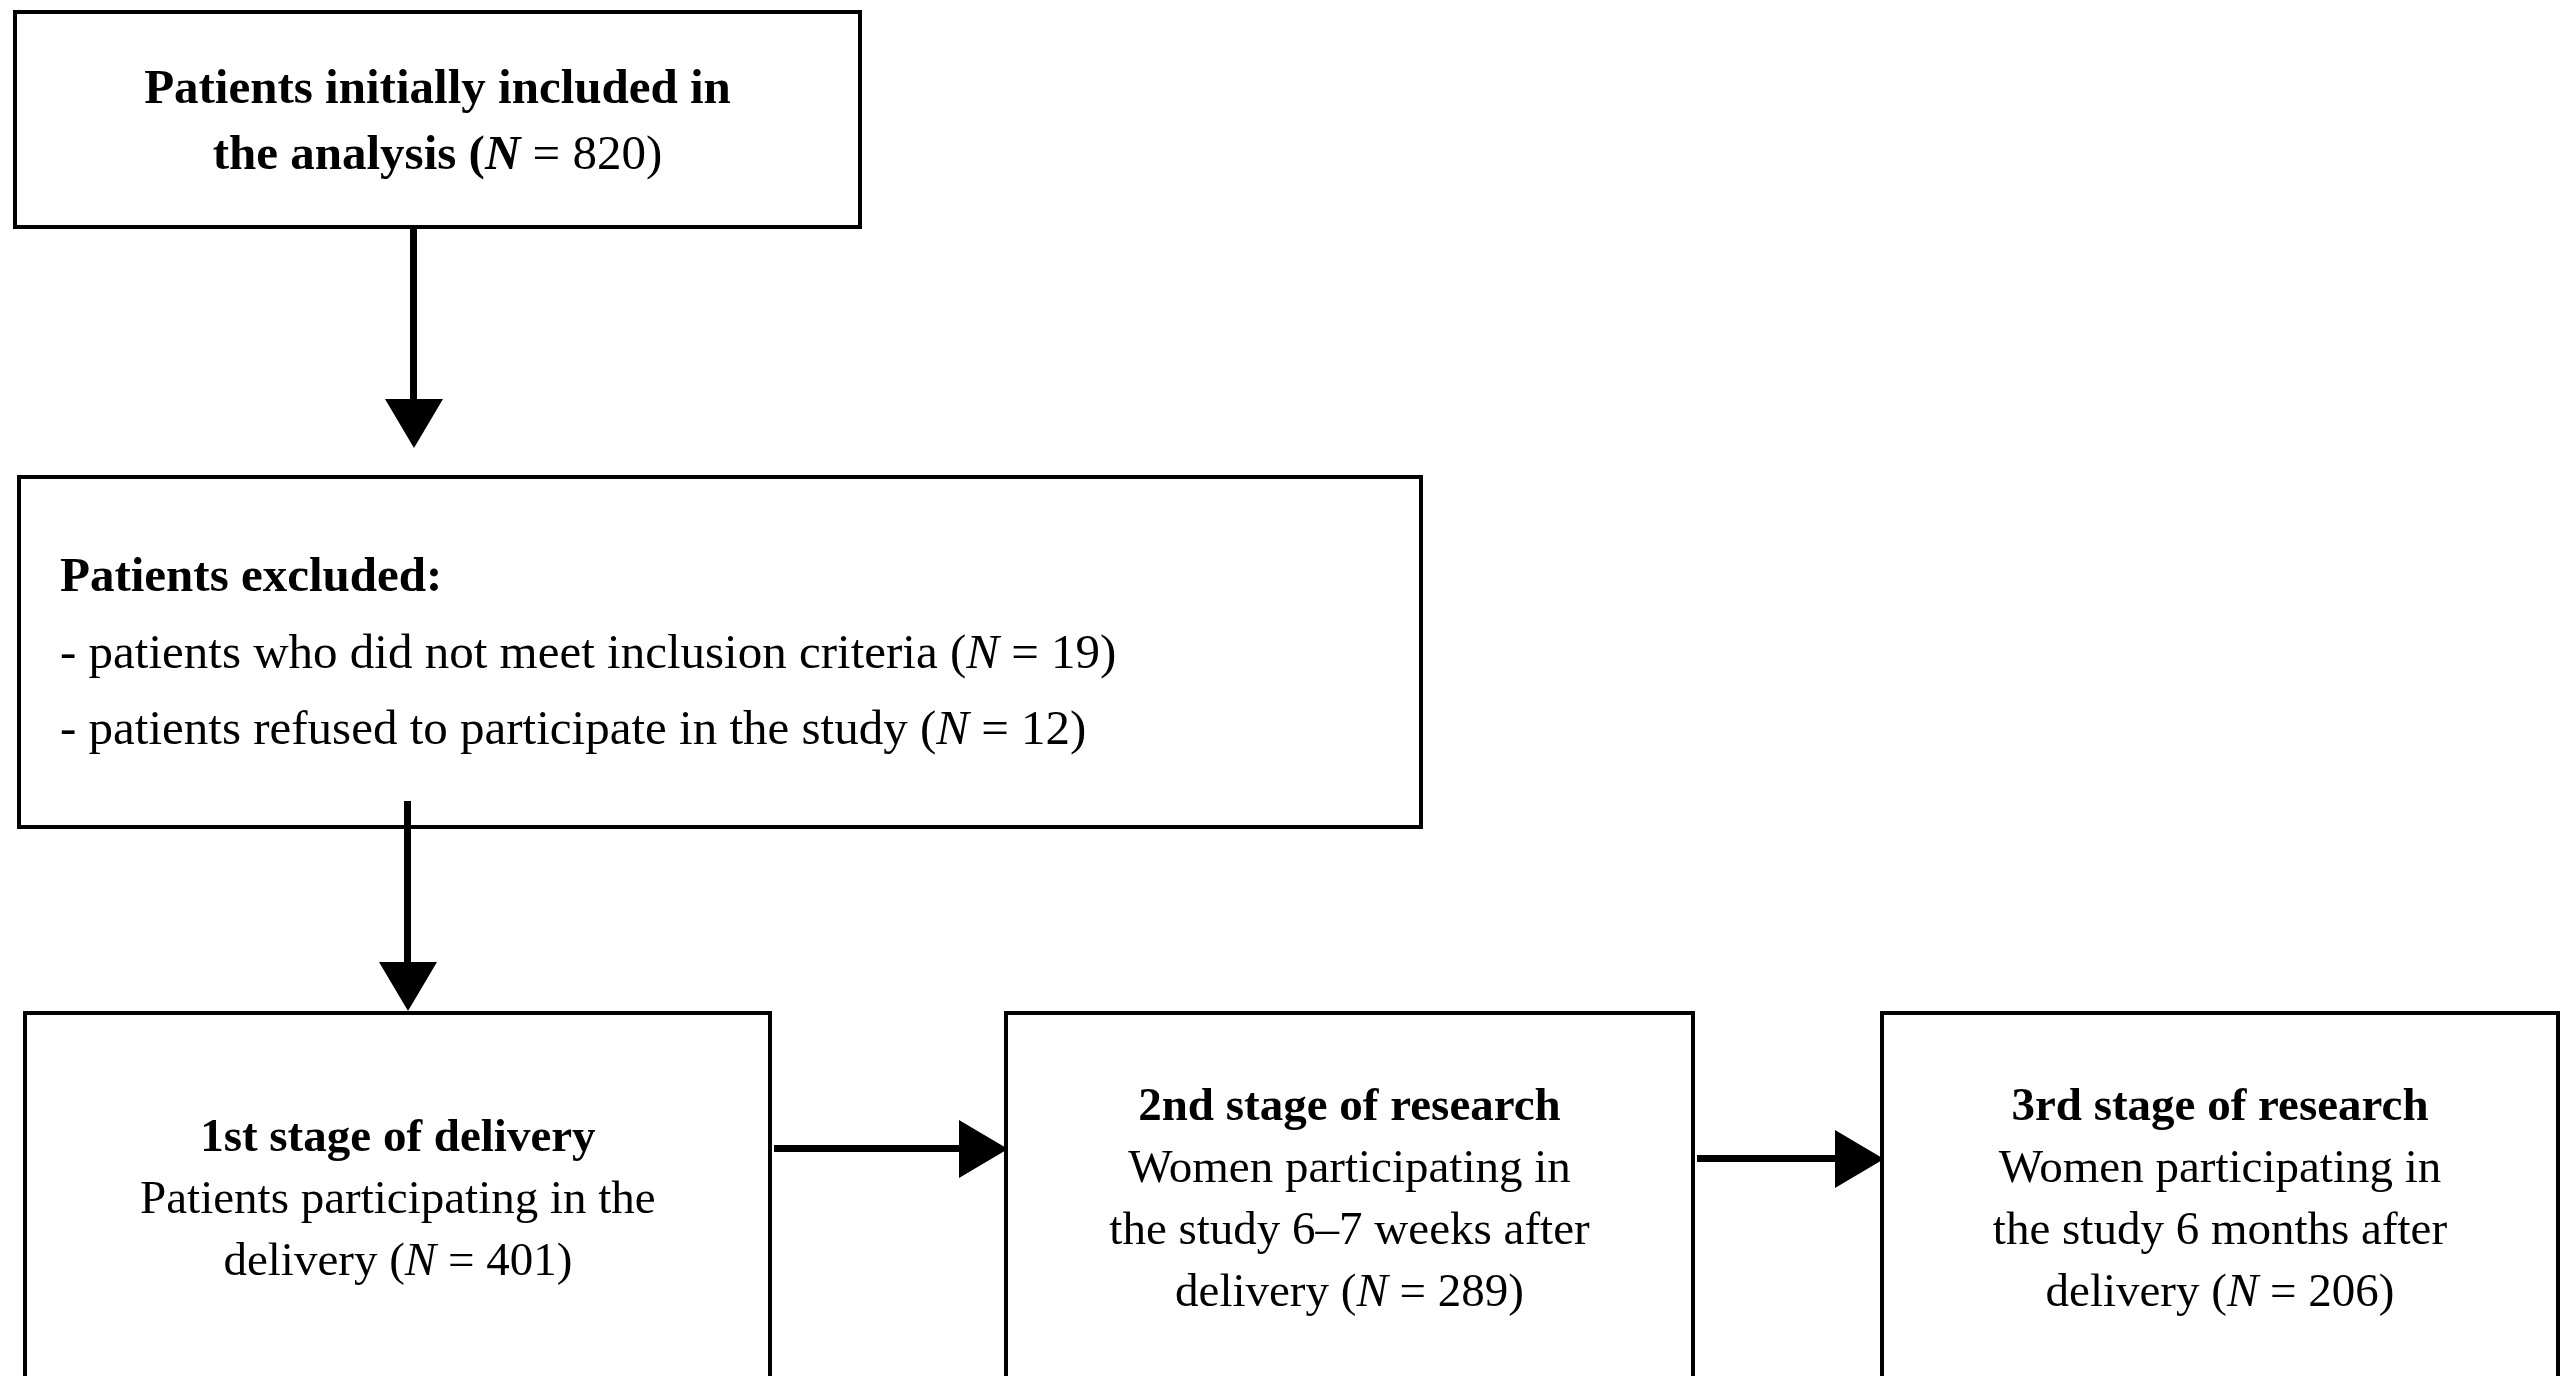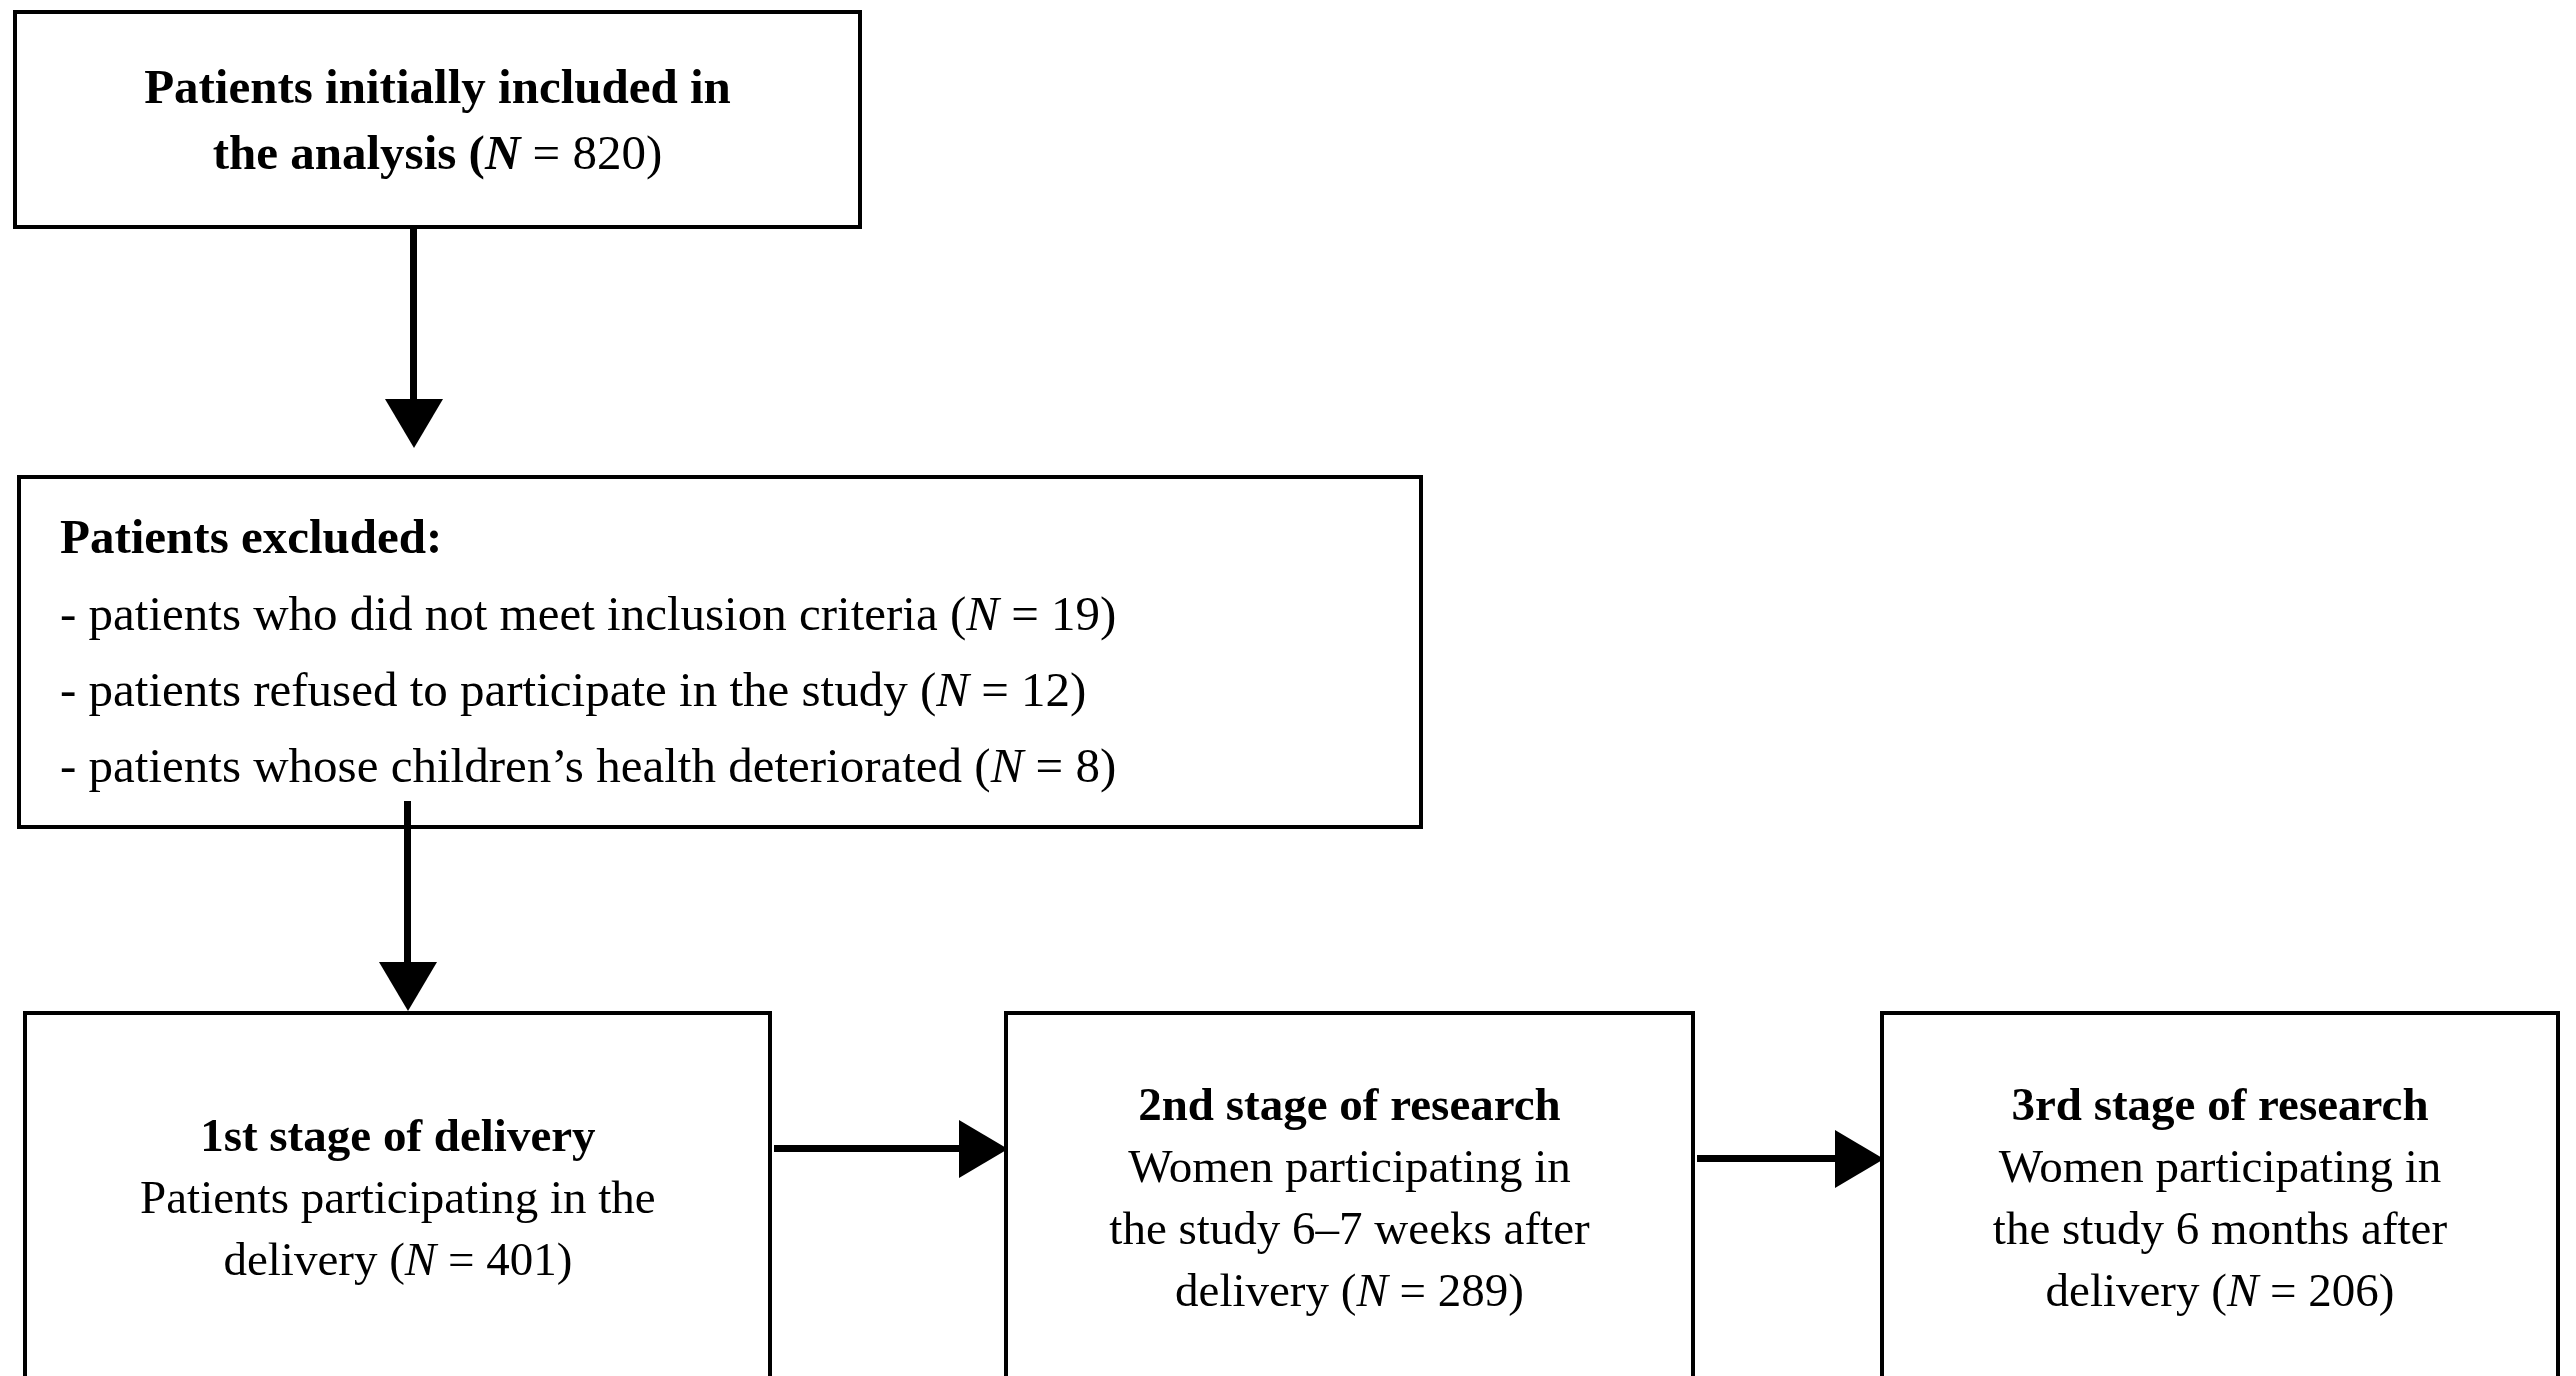--- a/index.html
+++ b/index.html
@@ -147,21 +147,20 @@
     <span class="head"></span>
   </div>
 
   <div class="box box-left" id="box-excluded">
     <span class="line bold">Patients excluded:</span>
 
     <span class="line"><span>- patients who did not meet inclusion criteria (</span><span class="ital">N</span><span> = 19)</span></span>
 
     <span class="line"><span>- patients refused to participate in the study (</span><span class="ital">N</span><span> = 12)</span></span>
 
-    <span class="line"><span>- patients whose children’s health deteriorated (</span><span class="ital">N</span><span> = 8)</span></span>
   </div>
 
   <div class="arrow-v" id="arrow-2">
     <span class="shaft"></span>
     <span class="head"></span>
   </div>
 
   <div class="box box-centered box-stage" id="box-stage1">
     <span class="line bold">1st stage of delivery</span>
     <span class="line">Patients participating in the</span>

